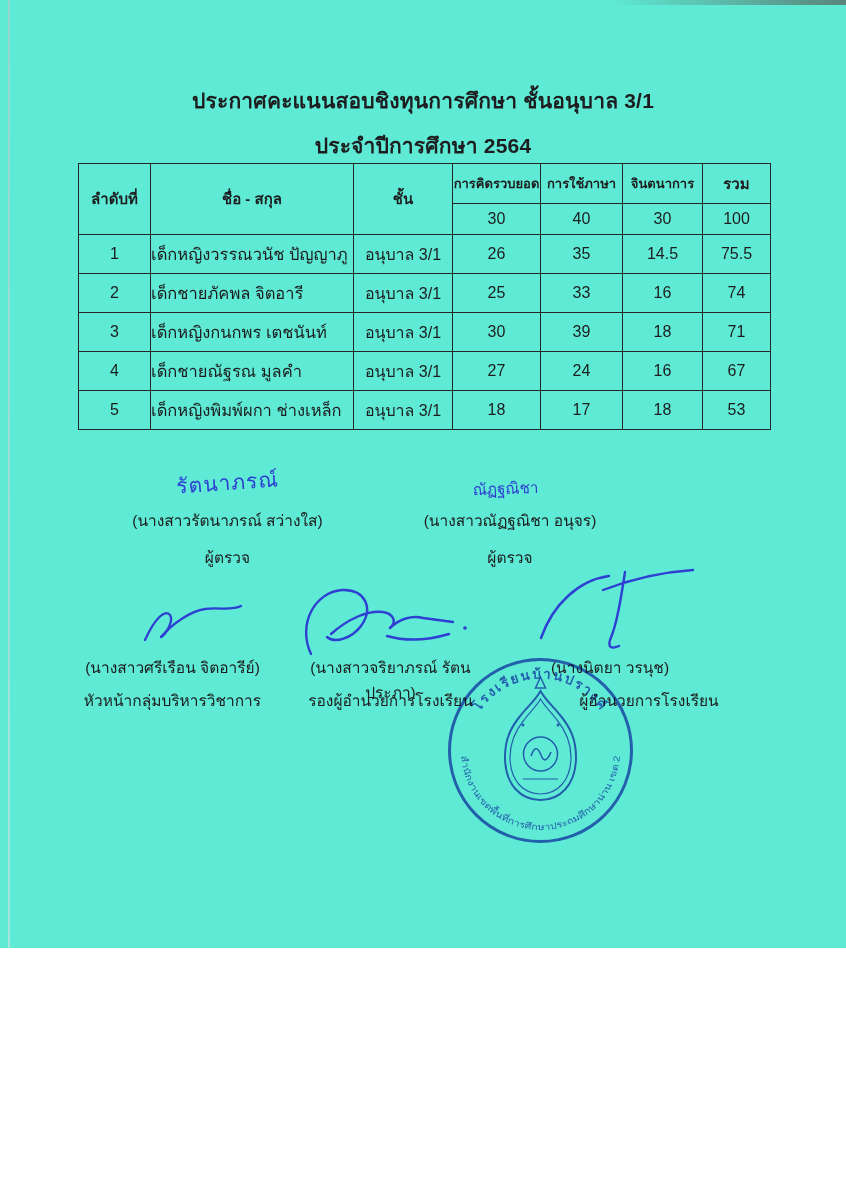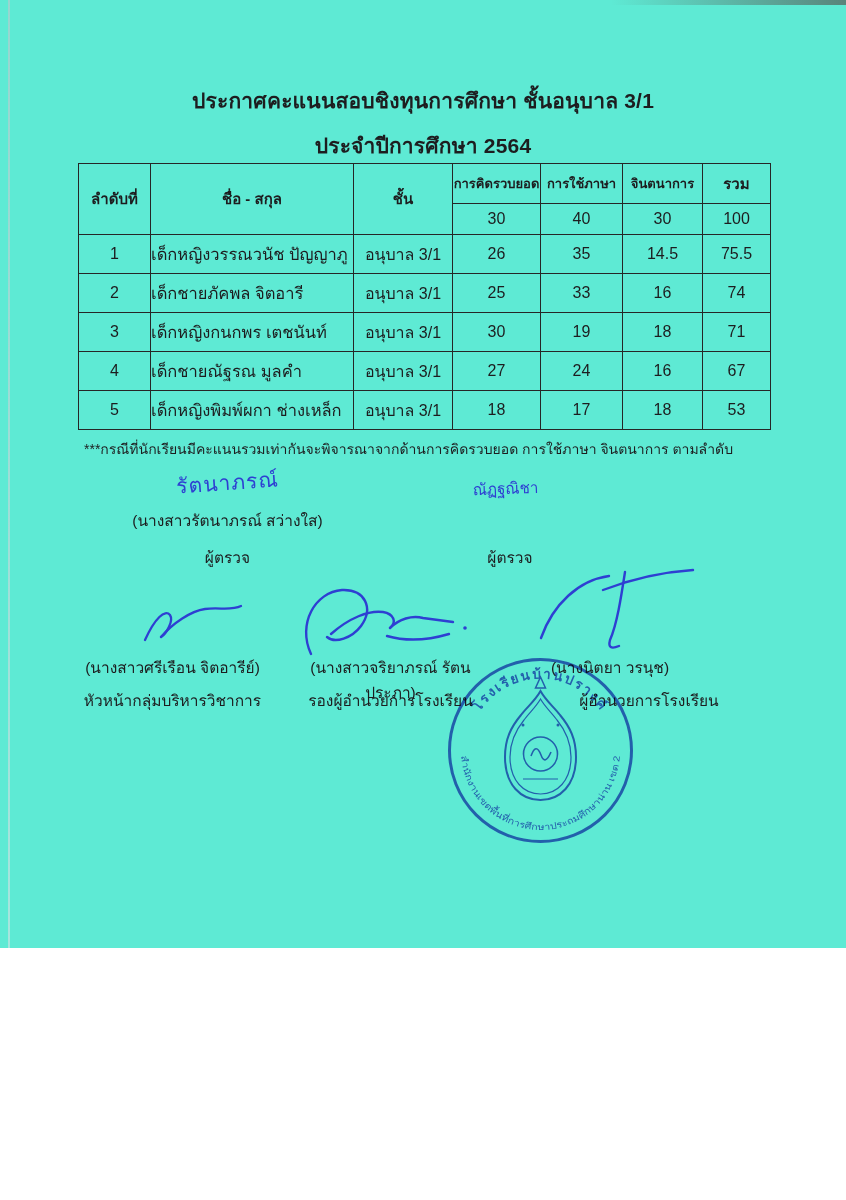--- a/index.html
+++ b/index.html
@@ -97,21 +97,21 @@
         <td>25</td>
         <td>33</td>
         <td>16</td>
         <td class="total">74</td>
       </tr>
       <tr>
         <td>3</td>
         <td class="name">เด็กหญิงกนกพร  เตชนันท์</td>
         <td>อนุบาล 3/1</td>
         <td>30</td>
-        <td>19</td>
+        <td>39</td>
         <td>18</td>
         <td class="total">71</td>
       </tr>
       <tr>
         <td>4</td>
         <td class="name">เด็กชายณัฐรณ มูลคำ</td>
         <td>อนุบาล 3/1</td>
         <td>27</td>
         <td>24</td>
         <td>16</td>
@@ -122,27 +122,27 @@
         <td class="name">เด็กหญิงพิมพ์ผกา  ช่างเหล็ก</td>
         <td>อนุบาล 3/1</td>
         <td>18</td>
         <td>17</td>
         <td>18</td>
         <td class="total">53</td>
       </tr>
     </tbody>
   </table>
 
-  <div class="footnote">***กรณีที่นักเรียนมีคะแนนรวมเท่ากันจะพิจารณาจากด้านการคิดรวบยอด การใช้ภาษา จินตนาการ ตามลำดับ</div>
 
   <div class="hand hand1">รัตนาภรณ์</div>
   <div class="sigline" style="left:110px;top:508px;width:235px;">(นางสาวรัตนาภรณ์  สว่างใส)</div>
   <div class="sigline" style="left:110px;top:545px;width:235px;">ผู้ตรวจ</div>
 
   <div class="hand hand2">ณัฏฐณิชา</div>
+  <div class="sigline" style="left:405px;top:508px;width:210px;">(นางสาวณัฏฐณิชา  อนุจร)</div>
   <div class="sigline" style="left:405px;top:545px;width:210px;">ผู้ตรวจ</div>
 
   <svg class="sigsvg" style="left:135px;top:590px;" width="115" height="62" viewBox="0 0 115 62">
     <g fill="none" stroke="#2e3fd2" stroke-width="2.3" stroke-linecap="round">
       <path d="M10,50 C20,28 30,19 35,25 C39,31 31,44 26,47"></path>
       <path d="M26,47 C38,33 56,21 70,19 C84,17 96,21 106,16"></path>
     </g>
   </svg>
 
   <svg class="sigsvg" style="left:295px;top:582px;" width="195" height="78" viewBox="0 0 195 78">

